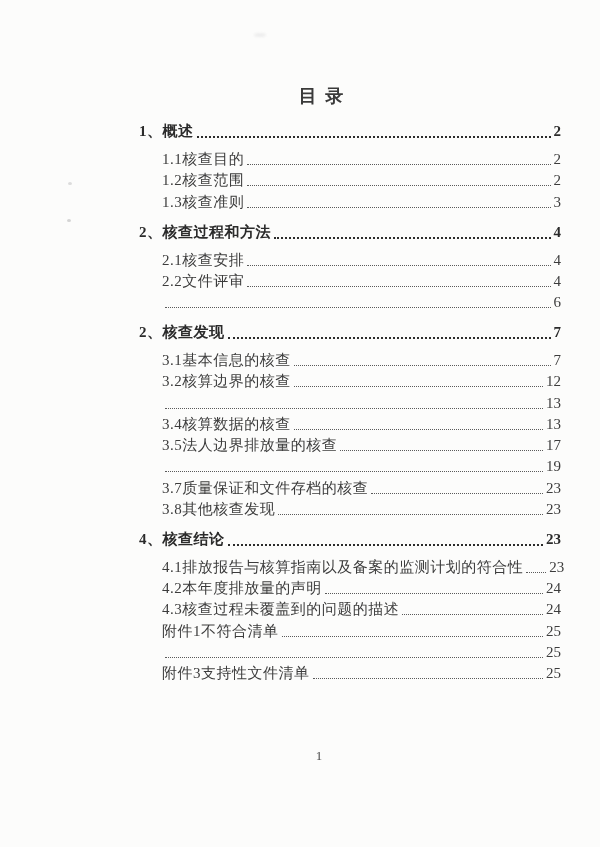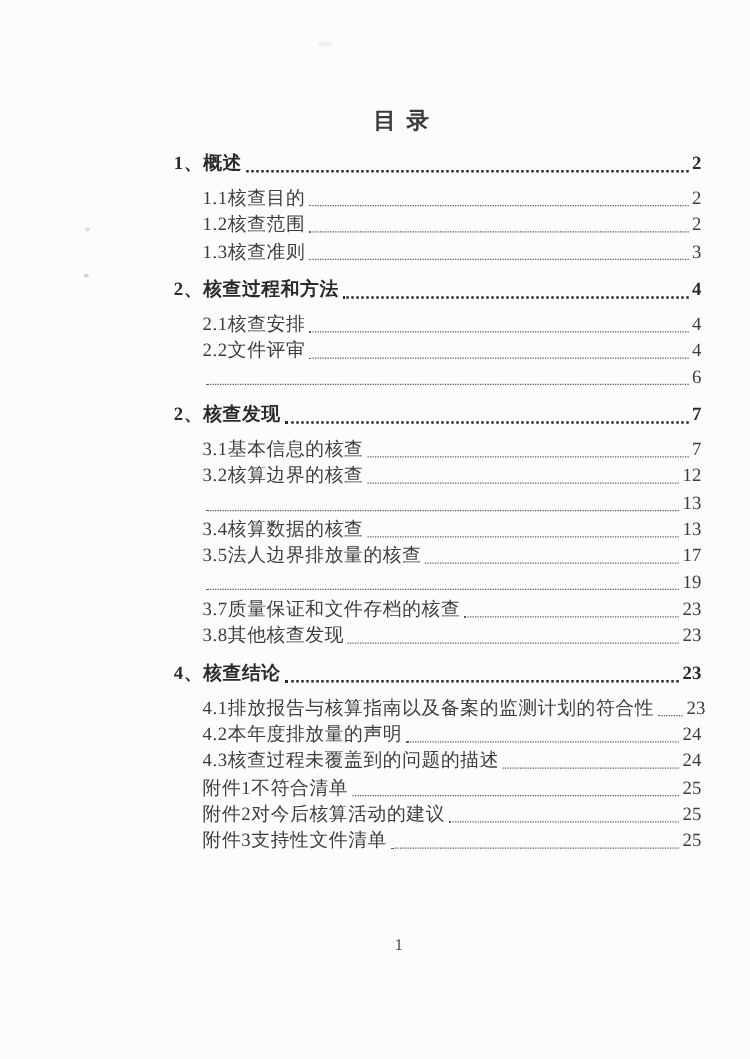--- a/index.html
+++ b/index.html
@@ -232,21 +232,20 @@
     <span class="toc-page">24</span>
   </div>
 
   <div class="toc-row level-2">
     <span class="toc-label">附件1不符合清单</span>
     <span class="toc-dots"></span>
     <span class="toc-page">25</span>
   </div>
 
   <div class="toc-row level-2">
-    <span class="toc-label">附件2对今后核算活动的建议</span>
     <span class="toc-dots"></span>
     <span class="toc-page">25</span>
   </div>
 
   <div class="toc-row level-2">
     <span class="toc-label">附件3支持性文件清单</span>
     <span class="toc-dots"></span>
     <span class="toc-page">25</span>
   </div>
 </div>

